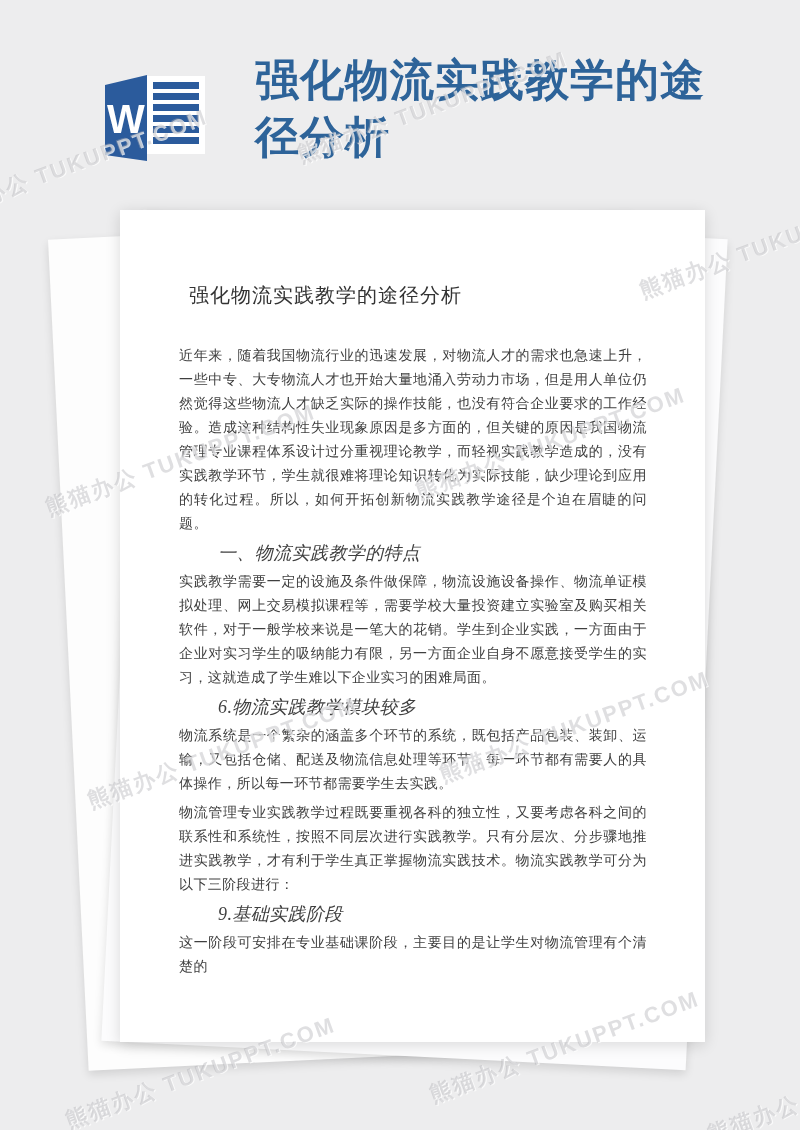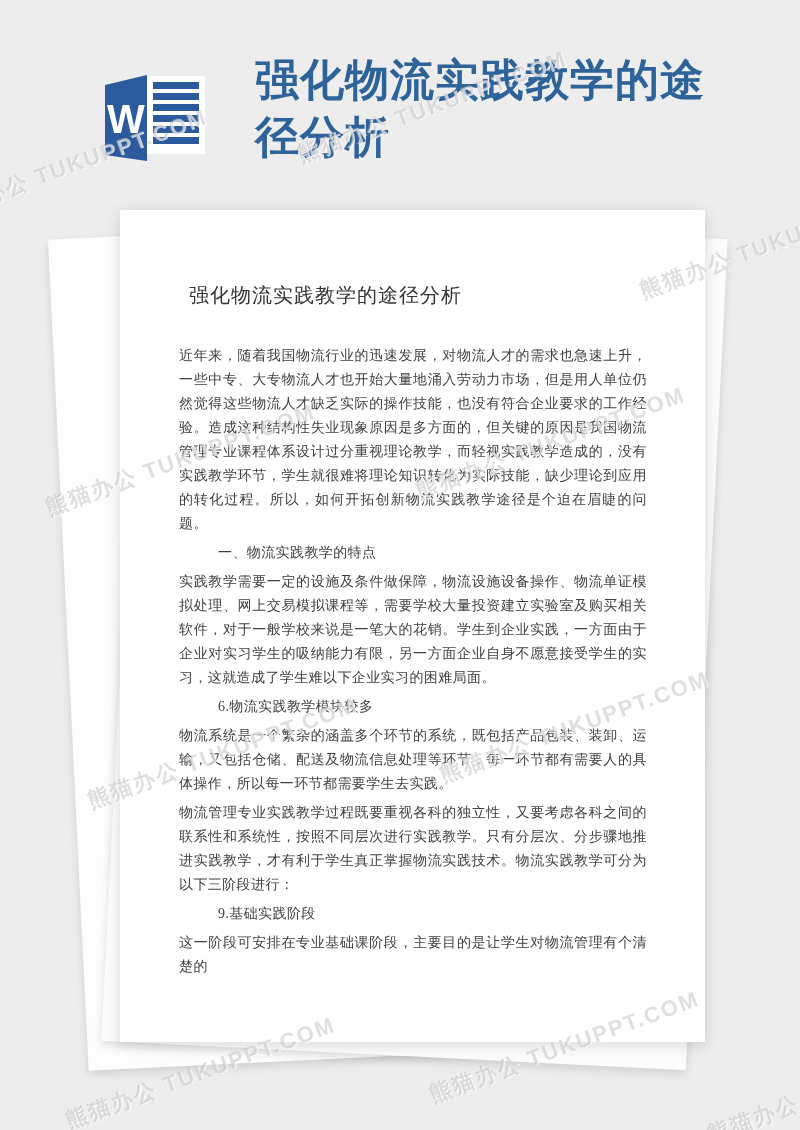--- a/index.html
+++ b/index.html
@@ -47,22 +47,22 @@
   }
   .doc-title {
     font-size:20px; line-height:26px; font-weight:400; color:#333;
     margin:0 0 36px 10px; letter-spacing:1px;
   }
   .doc .para {
     font-size:14px; line-height:24px; text-align:justify;
     margin:0 0 5px 0; letter-spacing:0.4px;
   }
   .doc .hd {
-    font-size:14px; line-height:24px;
-    margin:2px 0 5px 0; padding-left:39px; letter-spacing:0.4px;
+    font-size:18px; line-height:24px;
+    margin:2px 0 5px 0; padding-left:39px; letter-spacing:0.4px;font-style:italic;
   }
 
   
   .wm {
     position:absolute;
     font-family:"Liberation Sans","DejaVu Sans",sans-serif;
     font-size:22px; font-weight:700; letter-spacing:2px;
     color:rgba(170,170,175,0.38);
     text-shadow:1px 1px 0 rgba(255,255,255,0.75);
     transform:rotate(-20deg);

